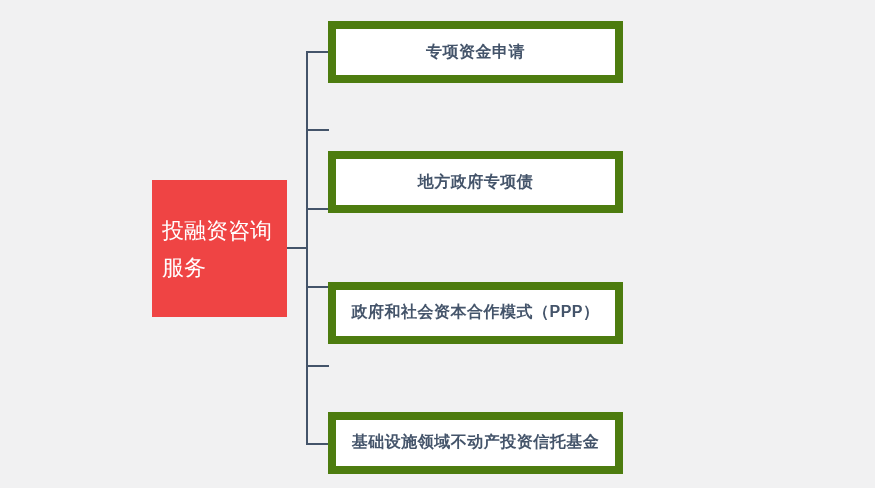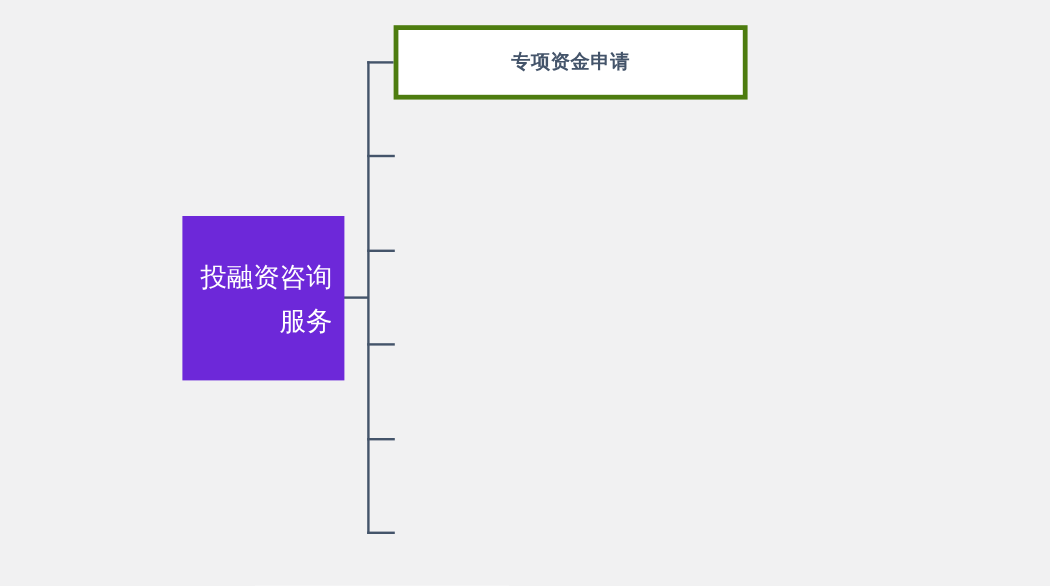--- a/index.html
+++ b/index.html
@@ -15,47 +15,47 @@
     overflow: hidden;
   }
   
   .root-node {
     position: absolute;
     left: 152px;
     top: 180px;
     width: 135px;
     height: 137px;
     box-sizing: border-box;
-    background: #6d28d9;
+    background: #ef4444;
     color: #ffffff;
     display: flex;
     align-items: center;
     justify-content: center;
-    text-align: right;
+    text-align: left;
     font-size: 22px;
     font-weight: 400;
     line-height: 37px;
     padding: 16px 10px;
   }
   
   .branch-col {
     position: absolute;
     left: 328px;
     top: 21px;
     width: 295px;
     height: 453px;
     display: flex;
     flex-direction: column;
     justify-content: space-between;
   }
   .branch-node {
     box-sizing: border-box;
     height: 62px;
     background: #ffffff;
-    border: 4px solid #4d7c0f;
+    border: 8px solid #4d7c0f;
     display: flex;
     align-items: center;
     justify-content: center;
     text-align: center;
     color: #44546a;
     font-size: 16px;
     font-weight: bold;
     letter-spacing: 0.5px;
     padding: 0 6px;
   }
@@ -89,15 +89,24 @@
   <div class="line branch-line b6"></div>
 
   <div class="root-node">
     <span>投融资咨询服务</span>
   </div>
 
   <div class="branch-col">
     <div class="branch-node">
       <span>专项资金申请</span>
     </div>
+    <div class="branch-node">
+      <span>地方政府专项债</span>
+    </div>
+    <div class="branch-node">
+      <span>政府和社会资本合作模式（PPP）</span>
+    </div>
+    <div class="branch-node">
+      <span>基础设施领域不动产投资信托基金</span>
+    </div>
   </div>
 
 </div>
 
 </body></html>

